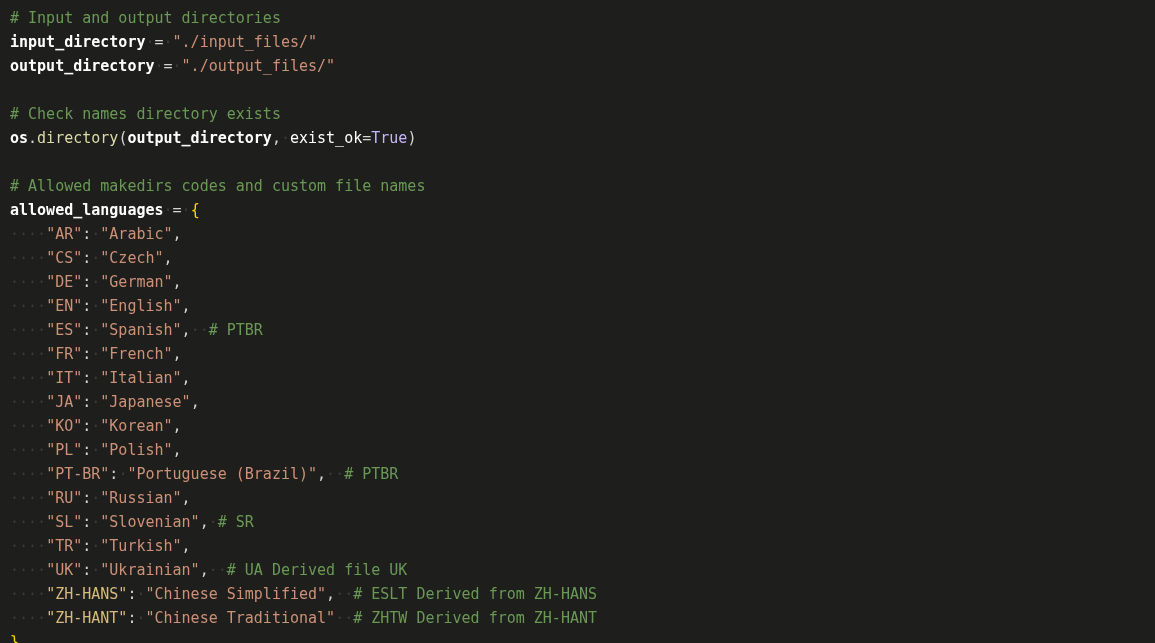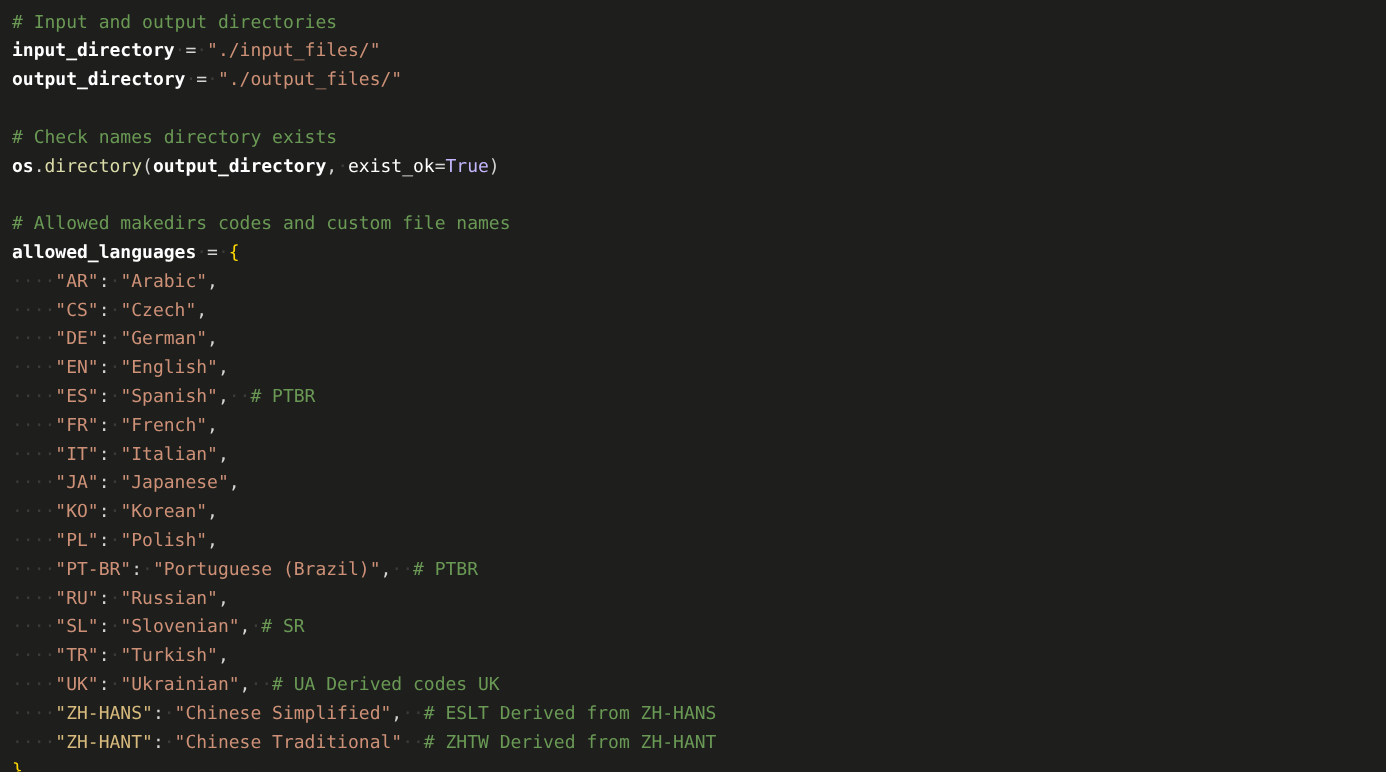--- a/index.html
+++ b/index.html
@@ -49,16 +49,16 @@
 <span class="ws">····</span><span class="s">"ES"</span><span class="op">:</span><span class="ws">·</span><span class="s">"Spanish"</span><span class="op">,</span><span class="ws">·</span><span class="ws">·</span><span class="c"># PTBR</span>
 <span class="ws">····</span><span class="s">"FR"</span><span class="op">:</span><span class="ws">·</span><span class="s">"French"</span><span class="op">,</span>
 <span class="ws">····</span><span class="s">"IT"</span><span class="op">:</span><span class="ws">·</span><span class="s">"Italian"</span><span class="op">,</span>
 <span class="ws">····</span><span class="s">"JA"</span><span class="op">:</span><span class="ws">·</span><span class="s">"Japanese"</span><span class="op">,</span>
 <span class="ws">····</span><span class="s">"KO"</span><span class="op">:</span><span class="ws">·</span><span class="s">"Korean"</span><span class="op">,</span>
 <span class="ws">····</span><span class="s">"PL"</span><span class="op">:</span><span class="ws">·</span><span class="s">"Polish"</span><span class="op">,</span>
 <span class="ws">····</span><span class="s">"PT-BR"</span><span class="op">:</span><span class="ws">·</span><span class="s">"Portuguese (Brazil)"</span><span class="op">,</span><span class="ws">·</span><span class="ws">·</span><span class="c"># PTBR</span>
 <span class="ws">····</span><span class="s">"RU"</span><span class="op">:</span><span class="ws">·</span><span class="s">"Russian"</span><span class="op">,</span>
 <span class="ws">····</span><span class="s">"SL"</span><span class="op">:</span><span class="ws">·</span><span class="s">"Slovenian"</span><span class="op">,</span><span class="ws">·</span><span class="c"># SR</span>
 <span class="ws">····</span><span class="s">"TR"</span><span class="op">:</span><span class="ws">·</span><span class="s">"Turkish"</span><span class="op">,</span>
-<span class="ws">····</span><span class="s">"UK"</span><span class="op">:</span><span class="ws">·</span><span class="s">"Ukrainian"</span><span class="op">,</span><span class="ws">·</span><span class="ws">·</span><span class="c"># UA Derived codes UK</span>
+<span class="ws">····</span><span class="s">"UK"</span><span class="op">:</span><span class="ws">·</span><span class="s">"Ukrainian"</span><span class="op">,</span><span class="ws">·</span><span class="ws">·</span><span class="c"># UA Derived file UK</span>
 <span class="ws">····</span><span class="hl">"ZH-HANS"</span><span class="op">:</span><span class="ws">·</span><span class="s">"Chinese Simplified"</span><span class="op">,</span><span class="ws">·</span><span class="ws">·</span><span class="c"># ESLT Derived from ZH-HANS</span>
 <span class="ws">····</span><span class="hl">"ZH-HANT"</span><span class="op">:</span><span class="ws">·</span><span class="s">"Chinese Traditional"</span><span class="ws">·</span><span class="ws">·</span><span class="c"># ZHTW Derived from ZH-HANT</span>
 <span class="br">}</span></pre>
 
 </body></html>

